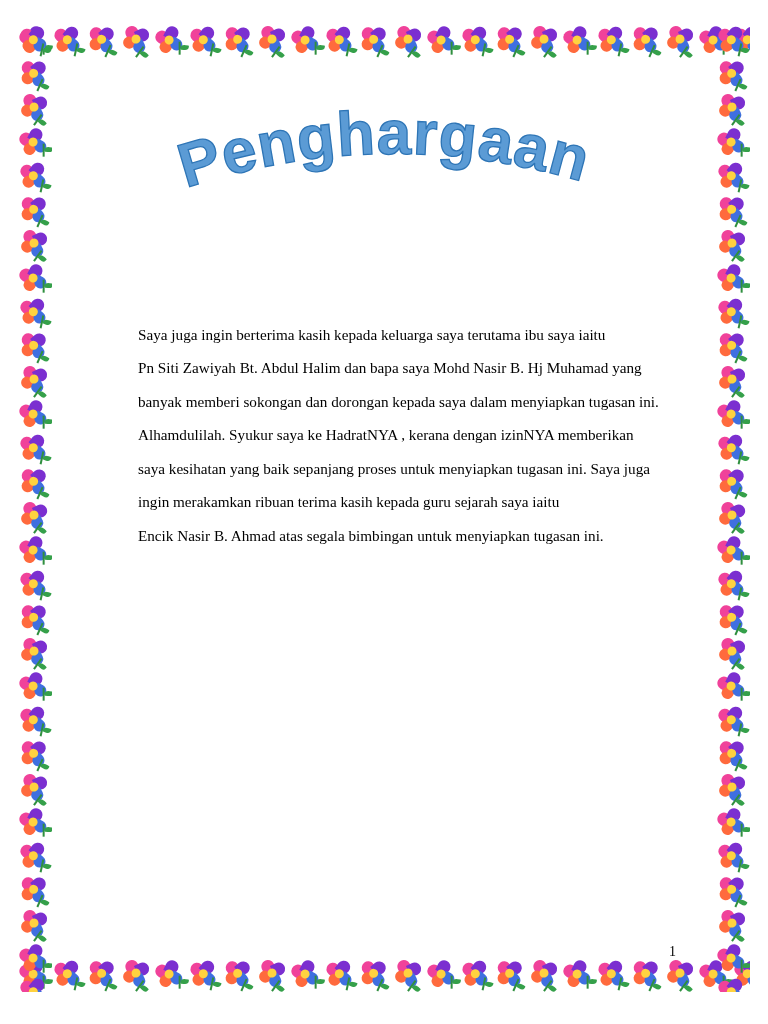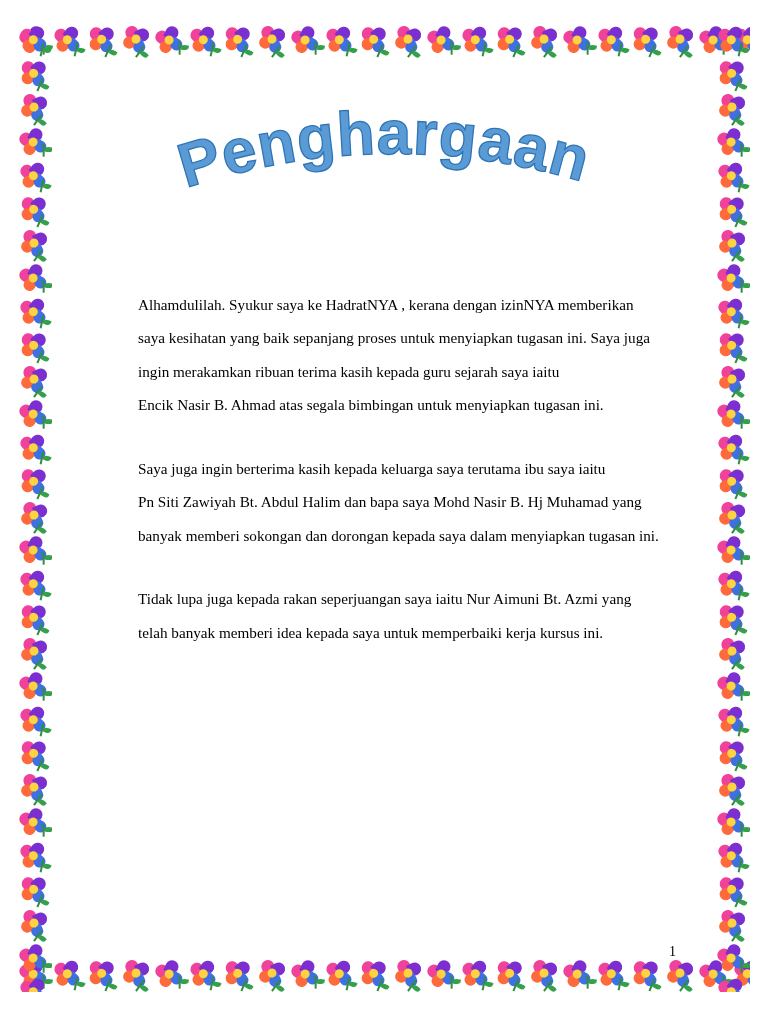--- a/index.html
+++ b/index.html
@@ -1101,35 +1101,31 @@
       <text>
         <textPath href="#arcpath" startOffset="50%" text-anchor="middle">
           <tspan id="title-tspan">Penghargaan</tspan>
         </textPath>
       </text>
     </svg>
   </div>
 
   <div class="content">
 
+    <p class="para spaced">
+      <span class="noj">Saya juga ingin berterima kasih kepada keluarga saya terutama ibu saya iaitu</span>
+      <span class="noj">Pn Siti Zawiyah Bt. Abdul Halim dan bapa saya Mohd Nasir B. Hj Muhamad yang</span>
+      <span class="noj">banyak memberi sokongan dan dorongan kepada saya dalam menyiapkan tugasan ini.</span>
+    </p>
+
     <p class="para">
       <span class="noj">Alhamdulilah. Syukur saya ke HadratNYA , kerana dengan izinNYA memberikan</span>
       <span class="noj">saya kesihatan yang baik sepanjang proses untuk menyiapkan tugasan ini. Saya juga</span>
       <span class="noj">ingin merakamkan ribuan terima kasih kepada guru sejarah saya iaitu</span>
       <span class="noj">Encik Nasir B. Ahmad atas segala bimbingan untuk menyiapkan tugasan ini.</span>
     </p>
 
-    <p class="para spaced">
-      <span class="noj">Saya juga ingin berterima kasih kepada keluarga saya terutama ibu saya iaitu</span>
-      <span class="noj">Pn Siti Zawiyah Bt. Abdul Halim dan bapa saya Mohd Nasir B. Hj Muhamad yang</span>
-      <span class="noj">banyak memberi sokongan dan dorongan kepada saya dalam menyiapkan tugasan ini.</span>
-    </p>
-
-    <p class="para spaced">
-      <span class="noj">Tidak lupa  juga kepada rakan seperjuangan saya iaitu Nur Aimuni Bt. Azmi  yang</span>
-      <span class="noj">telah banyak memberi idea kepada saya untuk memperbaiki kerja kursus ini.</span>
-    </p>
 
   </div>
 
   <div class="page-number">1</div>
 
 </div>
 
 </body></html>

